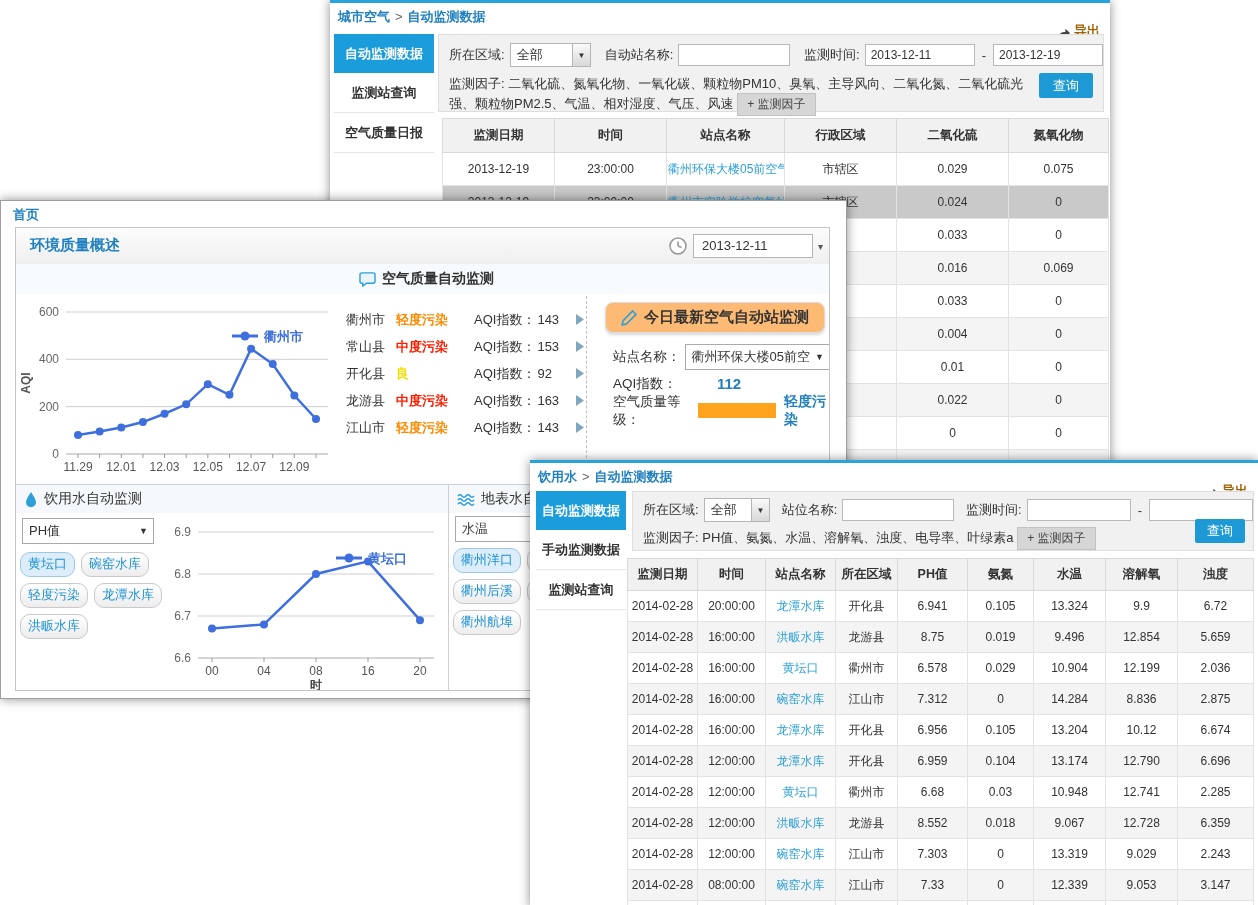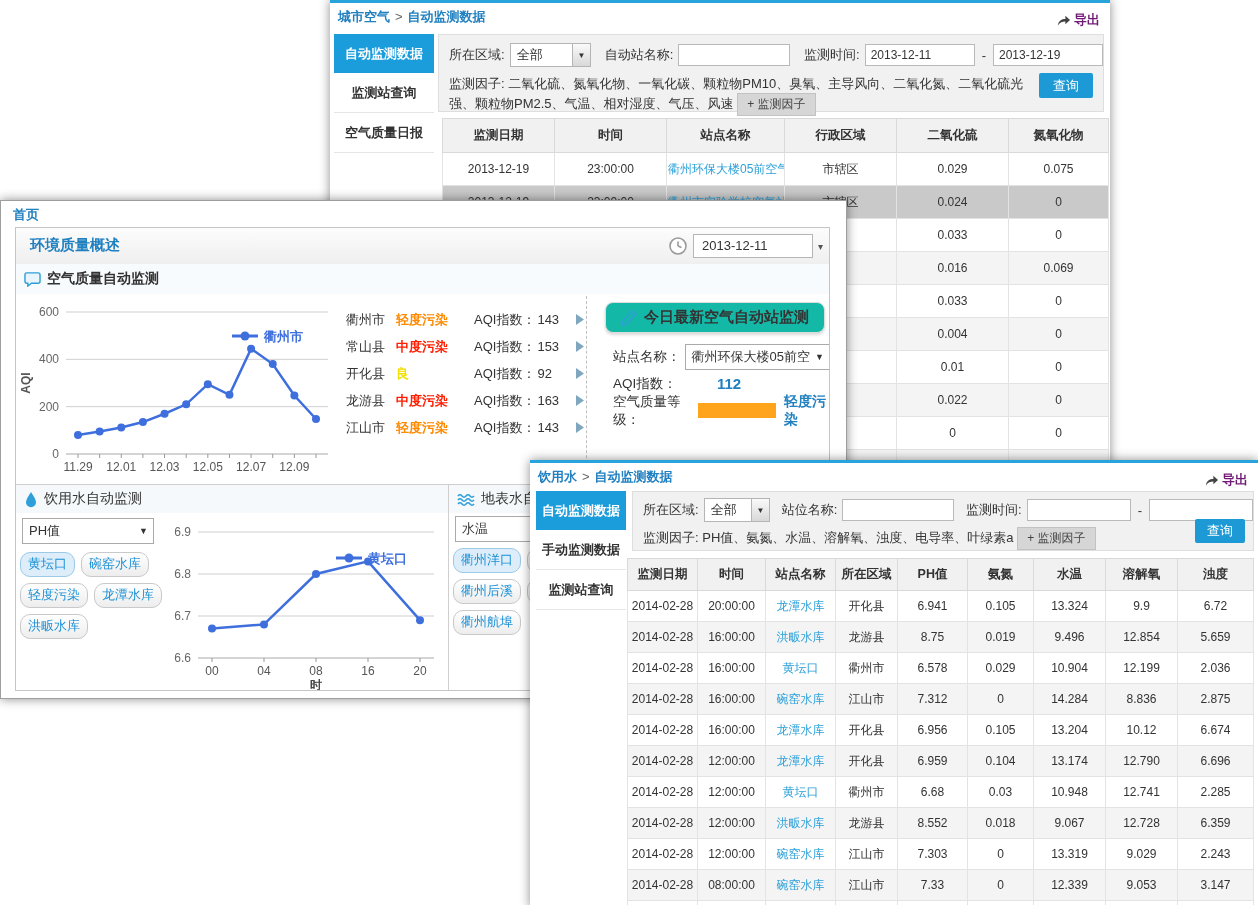--- a/index.html
+++ b/index.html
@@ -4,21 +4,21 @@
 <style>
   html,body{margin:0;padding:0;width:1258px;height:905px;background:#fff;
     font-family:"Liberation Sans","DejaVu Sans",sans-serif;overflow:hidden;position:relative;}
   .window{position:absolute;background:#fff;box-shadow:0 0 10px rgba(0,0,0,.45);}
   #win-air{left:330px;top:0;width:780px;height:465px;z-index:1;border-top:3px solid #29a3dc;}
   #win-home{left:0;top:200px;width:845px;height:497px;z-index:2;border:1px solid #9e9e9e;}
   #win-water{left:530px;top:460px;width:728px;height:445px;z-index:3;border-top:3px solid #29a3dc;}
   .crumbs{position:absolute;top:5px;left:8px;font-size:13px;color:#888;}
   .crumb-link{color:#2180c0;cursor:pointer;font-weight:bold;}
   .crumb-sep{margin:0 5px;color:#666;}
-  .export{position:absolute;top:8px;right:10px;font-size:13px;color:#701a75;font-weight:bold;cursor:pointer;display:flex;align-items:center;gap:3px;}
+  .export{position:absolute;top:19px;right:10px;font-size:13px;color:#a16207;font-weight:bold;cursor:pointer;display:flex;align-items:flex-end;gap:3px;}
   .side{position:absolute;}
   .side-item{height:39px;line-height:39px;text-align:center;font-size:13px;font-weight:bold;color:#333;background:#fff;border-bottom:1px solid #e6e6e6;cursor:pointer;}
   .side-item.active{background:#1b9ddb;color:#fff;border-bottom:none;}
   .filterbox{position:absolute;background:#f1f1f1;border:1px solid #dedede;font-size:13px;color:#333;}
   .frow1{padding:8px 0 0 10px;display:flex;align-items:center;white-space:nowrap;}
   .frow1 .flabel{margin-right:5px;}
   .fgap{width:16px;}
   .inp{height:20px;border:1px solid #b9b9b9;background:#fff;font-size:12px;padding:0 5px;color:#333;font-family:inherit;}
   .combo{display:inline-flex;align-items:center;background:#fff;border:1px solid #b5b5b5;height:22px;cursor:pointer;}
   .combo-text{flex:1;padding-left:6px;font-size:13px;color:#333;overflow:hidden;white-space:nowrap;}
@@ -37,30 +37,30 @@
   tr.selected{background:#c9c9c9;}
   .tlink{color:#2ba0d9;cursor:pointer;}
   td.ph-y{color:#ddd12e;}
   
   .panel{position:absolute;left:14px;top:26px;width:813px;height:462px;border:1px solid #c5c5c5;overflow:hidden;background:#fff;}
   .pheader{position:relative;height:36px;background:linear-gradient(#fcfcfc,#efefef);border-bottom:1px solid #d5d5d5;}
   .ptitle{position:absolute;left:14px;top:8px;font-size:15px;font-weight:bold;color:#2180c0;}
   .dategroup{position:absolute;right:6px;top:6px;display:flex;align-items:center;gap:5px;}
   .datebox{width:110px;height:22px;line-height:22px;border:1px solid #b5b5b5;background:#fff;font-size:13px;padding-left:8px;color:#333;}
   .sec-bar{position:absolute;left:0;right:0;height:30px;display:flex;align-items:center;gap:6px;padding-left:8px;font-size:14px;font-weight:bold;color:#333;box-sizing:border-box;}
-  #sec-air{top:36px;background:#f7fbfd;}
+  #sec-air{top:36px;background:#f7fbfd;justify-content:center;}
   .citylist{position:absolute;left:330px;top:78px;width:238px;}
   .city-row{height:27px;display:flex;align-items:center;font-size:13px;color:#333;}
   .city-name{min-width:50px;}
   .city-level{min-width:78px;font-weight:bold;}
   .city-aqi-label{color:#333;}
   .city-aqi{margin-left:2px;min-width:26px;}
   .city-arrow{margin-left:auto;cursor:pointer;display:flex;}
   .aqpanel{position:absolute;left:570px;top:68px;width:231px;height:192px;border-left:1px dashed #bfbfbf;border-right:1px dashed #bfbfbf;padding-left:12px;}
-  .titlebox{margin:6px auto 10px;width:210px;background:#14b8a6;border:1px solid #ddd;border-radius:8px;box-shadow:0 2px 3px rgba(0,0,0,.15);padding:5px 4px;display:flex;align-items:center;justify-content:center;gap:6px;font-size:15px;font-weight:bold;color:#333;}
+  .titlebox{margin:6px auto 10px;width:210px;background:#fdba74;border:1px solid #ddd;border-radius:8px;box-shadow:0 2px 3px rgba(0,0,0,.15);padding:5px 4px;display:flex;align-items:center;justify-content:center;gap:6px;font-size:15px;font-weight:bold;color:#333;}
   .fieldrow{display:flex;align-items:center;height:27px;font-size:13.5px;color:#333;margin-left:14px;}
   .fieldlabel{width:104px;}
   .combo.plain{border:1px solid #aaa;height:24px;width:150px;justify-content:space-between;}
   .bigval{font-size:15px;font-weight:bold;color:#2180c0;}
   .grade-bar{display:inline-block;width:95px;height:15px;margin-right:8px;vertical-align:middle;}
   .grade-text{font-size:14px;font-weight:bold;color:#2180c0;}
   .sec2{position:absolute;top:256px;bottom:0;}
   #sec-drink{left:0;width:432px;}
   #sec-surface{left:432px;right:0;border-left:1px solid #cfcfcf;}
   .sec2 .hdr{height:28px;background:#f5f9fb;border-top:1px solid #cfcfcf;display:flex;align-items:center;gap:6px;padding-left:8px;font-size:14px;font-weight:normal;color:#333;}

